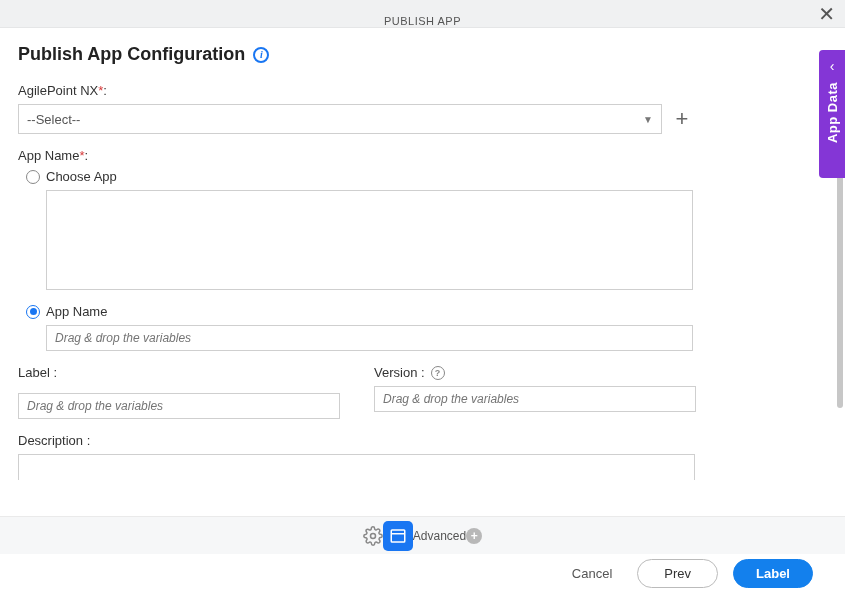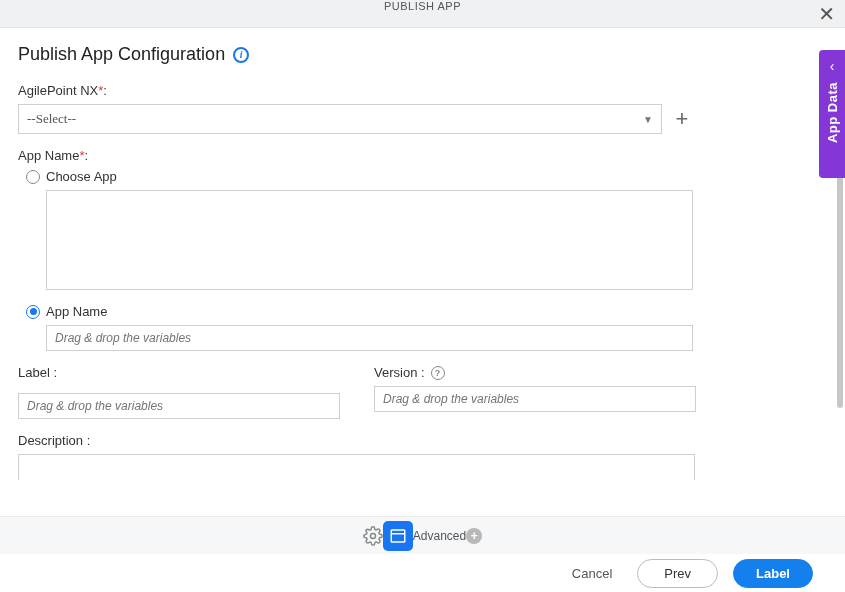--- a/index.html
+++ b/index.html
@@ -10,21 +10,21 @@
     background: #fff;
     width: 845px;
     height: 592px;
     position: relative;
     overflow: hidden;
   }
   .header {
     height: 28px;
     background: #f0f1f2;
     display: flex;
-    align-items: flex-start;
+    align-items: flex-end;
     justify-content: center;
     position: relative;
     border-bottom: 1px solid #e5e6e7;
   }
   .header-title {
     font-size: 11px;
     letter-spacing: 0.5px;
     color: #555;
     font-weight: 500;
   }
@@ -51,21 +51,21 @@
     width: 710px;
   }
   .page-title-row {
     display: flex;
     align-items: center;
     gap: 8px;
     margin-bottom: 18px;
   }
   .page-title {
     font-size: 18px;
-    font-weight: 400;
+    font-weight: 700;
     color: #222;
   }
   .info-icon {
     width: 16px;
     height: 16px;
     border: 2px solid #1976f2;
     border-radius: 50%;
     display: inline-flex;
     align-items: center;
     justify-content: center;
@@ -93,21 +93,20 @@
     height: 30px;
     border: 1px solid #cfcfcf;
     background: #fff;
     display: flex;
     align-items: center;
     justify-content: space-between;
     padding: 8px 8px;
     font-size: 13px;
     color: #555;
     cursor: pointer;
-    font-family: Liberation Serif, serif;
   }
   .select-caret {
     font-size: 10px;
     color: #777;
   }
   .plus-icon {
     font-size: 22px;
     color: #666;
     cursor: pointer;
     line-height: 1;

